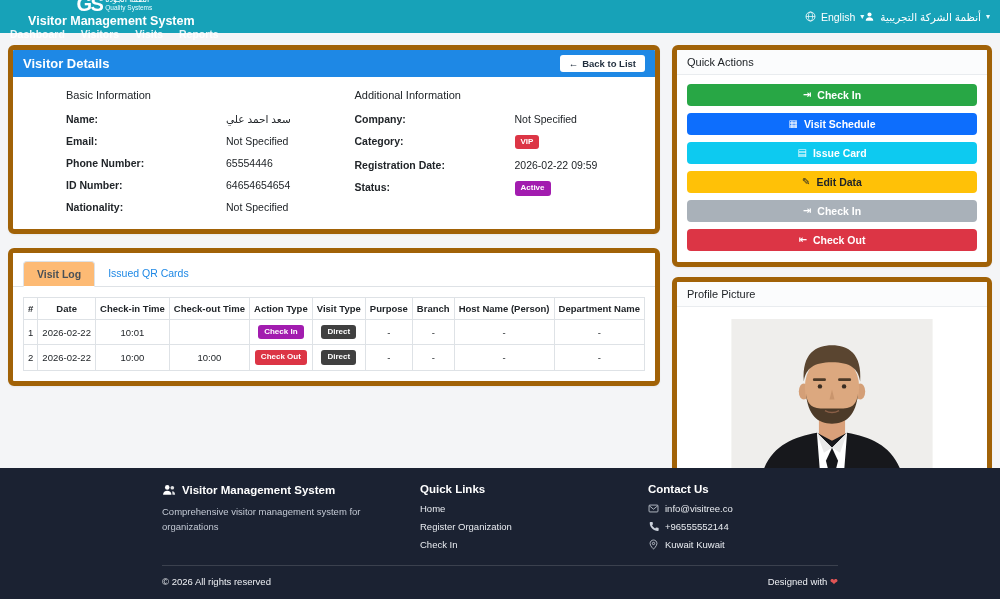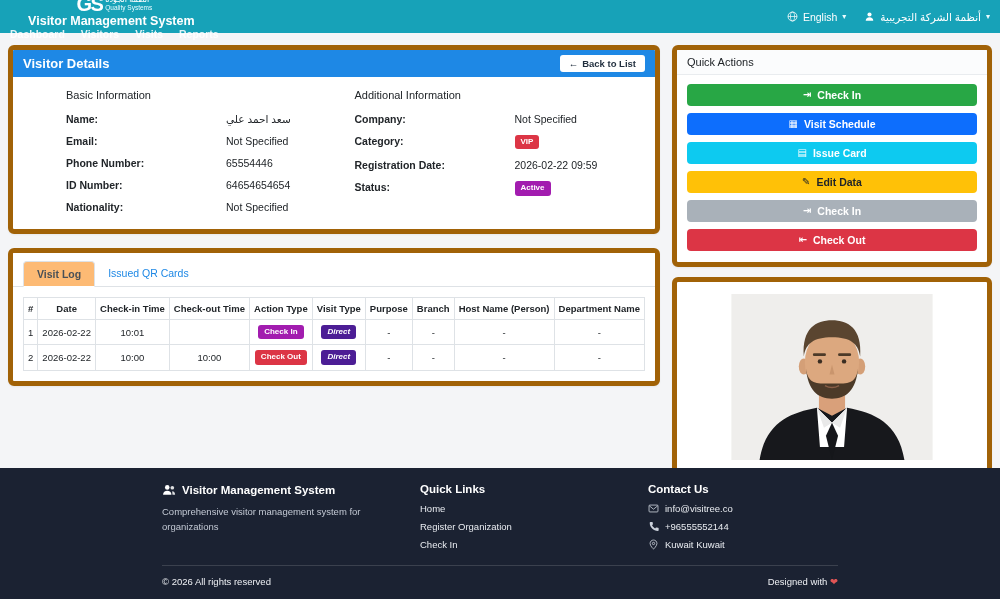--- a/index.html
+++ b/index.html
@@ -19,21 +19,21 @@
   }
   .nav-left { display:flex; align-items:center;flex-direction:column; }
   .logo { display:flex; align-items:center; gap:3px; cursor:pointer; }
   .logo-gs { color:#fff; font-weight:800; font-size:20px; letter-spacing:-1.5px; line-height:1; }
   .logo-col { display:flex; flex-direction:column; line-height:1.1; }
   .logo-ar { color:#fff; font-size:8px; }
   .logo-en { color:#eafcff; font-size:6.5px; }
   .brand-title { color:#fff; font-weight:bold; font-size:12.5px; margin:0 16px 0 10px; }
   .nav-links { display:flex; gap:16px; }
   .nav-link { color:rgba(255,255,255,.88); font-size:10.5px; font-weight:bold; cursor:pointer; text-decoration:none; }
-  .nav-right { display:flex; align-items:center; gap:18px; }
+  .nav-right { display:flex; align-items:center; }
   .nav-item { color:#fff; font-size:10.5px; display:flex; align-items:center; gap:5px; cursor:pointer; }
   .caret { font-size:8px; color:#eafcff; }
 
   
   .content { flex:1; display:flex; gap:12px; padding:12px 8px; align-items:flex-start; overflow:hidden; }
   .col-left { width:652px; flex-shrink:0; display:flex; flex-direction:column; gap:14px; }
   .col-right { flex:1; display:flex; flex-direction:column; gap:10px; }
 
   .card { background:#fff; border:5px solid #a16207; border-radius:6px; box-shadow:0 1px 2px rgba(0,0,0,.05); overflow:hidden; }
   .card-header-blue {
@@ -53,21 +53,21 @@
 
   .details-body { display:flex; padding:12px 12px 6px;margin-left:41px; }
   .info-col { width:50%; padding-right:10px; }
   .info-heading { font-size:11px; color:#212529; margin:0 0 12px; font-weight:normal; }
   .field { display:flex; margin-bottom:10px; font-size:10.5px; }
   .flabel { width:160px; flex-shrink:0; font-weight:bold; }
   .fvalue { }
   .badge { display:inline-block; padding:2px 6px; border-radius:3px; color:#fff; font-size:8px; font-weight:bold; line-height:1.3; }
   .b-red { background:#dc3545; }
   .b-green { background:#a21caf; }
-  .b-gray { background:#4c1d95;font-style:italic; }
+  .b-gray { background:#404040; }
 
   
   .tabs { display:flex; padding:8px 10px 0; border-bottom:1px solid #dee2e6; background:#fff; }
   .tab { font-size:10.5px; padding:6px 13px; cursor:pointer; margin-bottom:-1px; }
   .tab.active {
     color:#495057; background:#fdba74; border:1px solid #dee2e6; border-bottom:1px solid #fff;
     border-radius:4px 4px 0 0; font-weight:bold;
   }
   .tab.inactive { color:#1e88e5; }
   .table-wrap { padding:10px; }
@@ -288,20 +288,21 @@
             <span>Check In</span>
           </button>
           <button class="btn btn-danger">
             <span class="bi">⇤</span>
             <span>Check Out</span>
           </button>
         </div>
       </div>
 
       <div class="card">
+        <div class="card-header-light">Profile Picture</div>
         <div class="photo-body">
           <svg width="202" height="166" viewBox="0 0 200 165">
             <rect width="200" height="165" fill="#efeeec"></rect>
             <rect x="87" y="90" width="26" height="32" fill="#d9a07a"></rect>
             <path d="M28 165 C34 128 58 118 85 113 L100 121 L115 113 C142 118 166 128 172 165 Z" fill="#17181c"></path>
             <path d="M85 113 L100 128 L115 113 L112 152 L88 152 Z" fill="#ffffff"></path>
             <path d="M85 113 L100 128 L92 133 Z" fill="#e9e9e9"></path>
             <path d="M115 113 L100 128 L108 133 Z" fill="#e9e9e9"></path>
             <path d="M100 128 L94 141 L100 165 L106 141 Z" fill="#15161a"></path>
             <ellipse cx="72" cy="72" rx="5" ry="8" fill="#d49f77"></ellipse>

